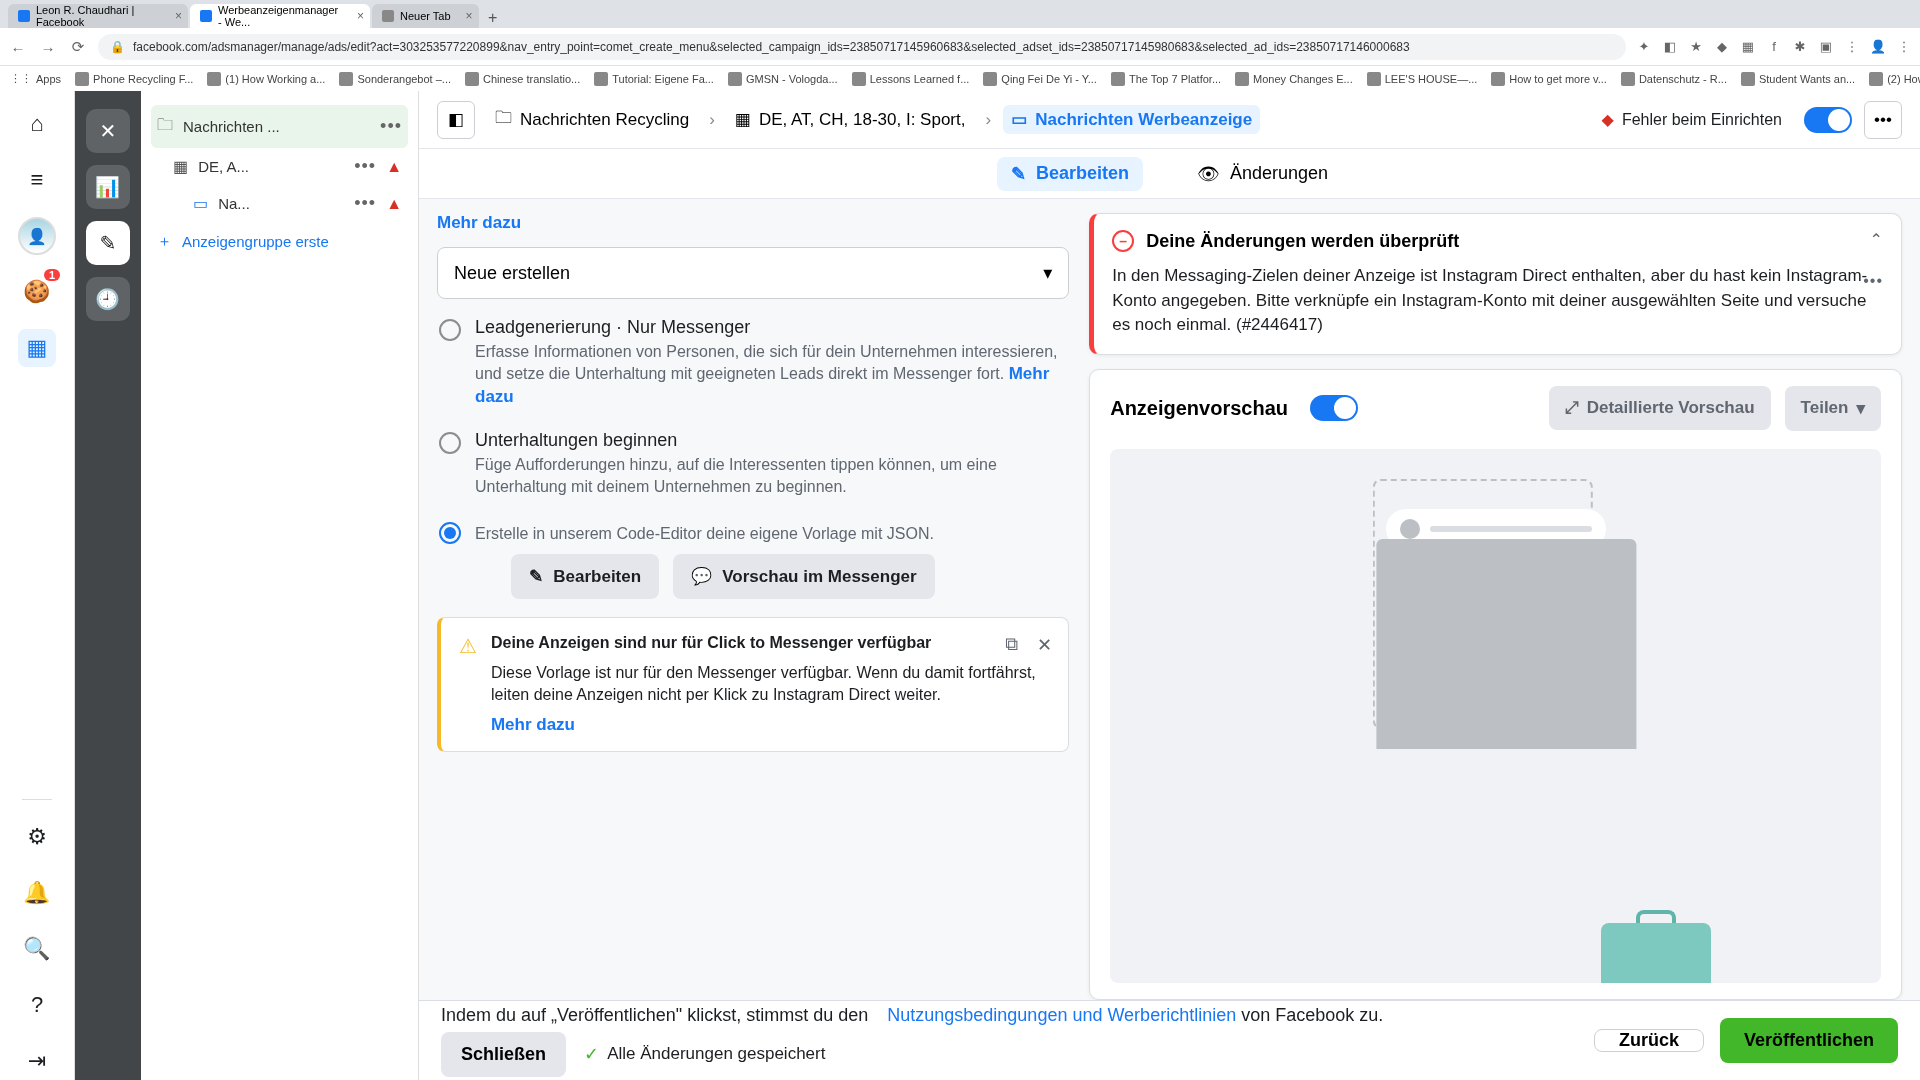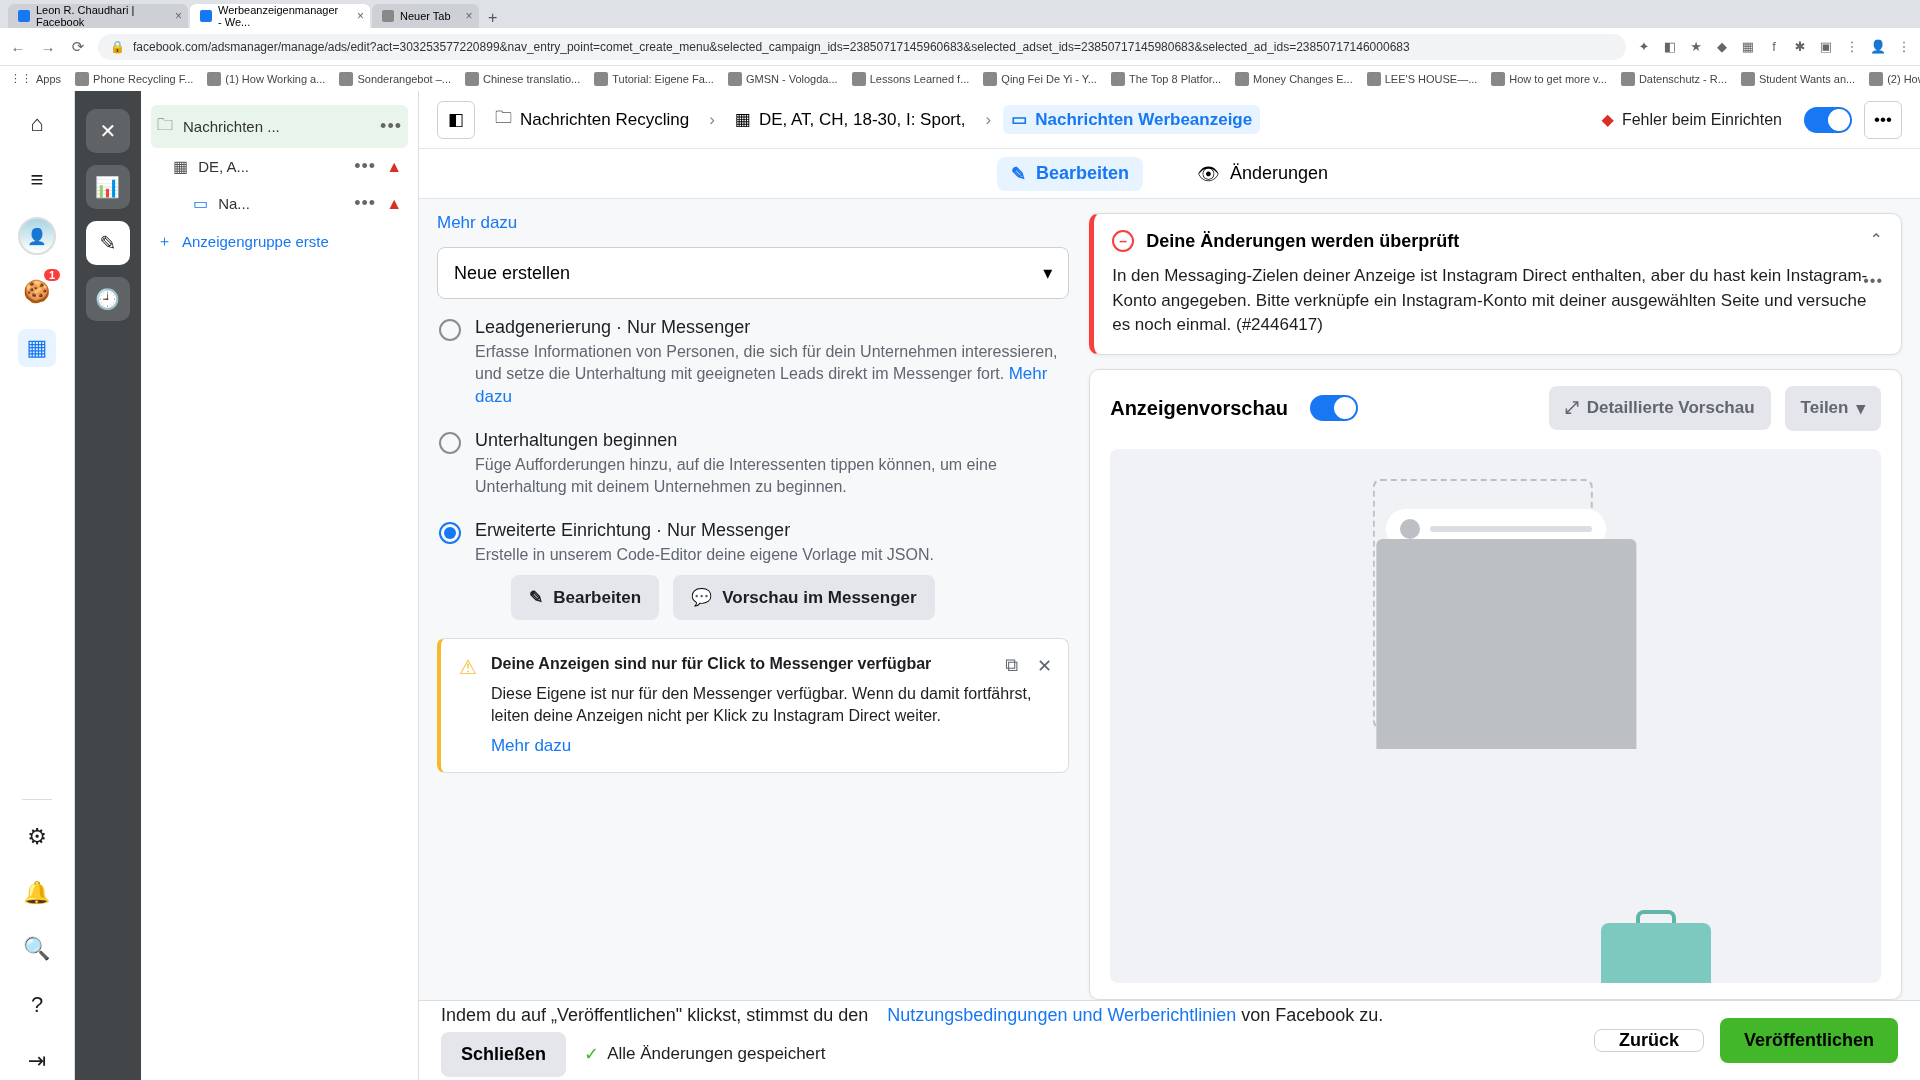--- a/index.html
+++ b/index.html
@@ -64,21 +64,21 @@
 
 .subbar { height: 50px; display: flex; align-items: center; justify-content: center; gap: 40px; background: #fff; border-bottom: 1px solid #e4e6eb; font-size: 18px; }
 .subbar .sb-item { display: flex; align-items: center; gap: 10px; padding: 6px 14px; border-radius: 8px; }
 .subbar .sb-item.active { background: #e7f3ff; color: #1877f2; font-weight: 600; }
 
 
 .content { flex: 1; display: flex; gap: 20px; padding: 14px 18px 0 18px; overflow: hidden; }
 .col-l { flex: 1.05; display: flex; flex-direction: column; gap: 14px; }
 .col-r { flex: 1.35; display: flex; flex-direction: column; gap: 14px; }
 
-.linklike { color: #1877f2; font-size: 17px; }
+.linklike { color: #1877f2; font-size: 17px; font-weight: bold; }
 .select-box { border: 1px solid #ccd0d5; border-radius: 8px; padding: 14px 16px; font-size: 18px; display: flex; justify-content: space-between; align-items: center; background: #fff; }
 
 .radio-group { display: flex; flex-direction: column; gap: 22px; padding: 4px 2px; }
 .radio-item { display: flex; gap: 14px; }
 .radio { width: 22px; height: 22px; border: 2px solid #8a8d91; border-radius: 50%; flex-shrink: 0; margin-top: 2px; position: relative; }
 .radio.checked { border-color: #1877f2; }
 .radio.checked::after { content: ""; position: absolute; inset: 3px; background: #1877f2; border-radius: 50%; }
 .radio-title { font-size: 18px; color: #1c1e21; }
 .radio-desc { font-size: 16px; color: #606770; line-height: 1.35; margin-top: 3px; }
 
@@ -199,21 +199,21 @@
   <span class="bookmark">
       <span class="bookmark-icon"></span>
       <span>Lessons Learned f...</span>
     </span>
   <span class="bookmark">
       <span class="bookmark-icon"></span>
       <span>Qing Fei De Yi - Y...</span>
     </span>
   <span class="bookmark">
       <span class="bookmark-icon"></span>
-      <span>The Top 8 Platfor...</span>
+      <span>The Top 7 Platfor...</span>
     </span>
   <span class="bookmark">
       <span class="bookmark-icon"></span>
       <span>Money Changes E...</span>
     </span>
   <span class="bookmark">
       <span class="bookmark-icon"></span>
       <span>LEE'S HOUSE—...</span>
     </span>
   <span class="bookmark">
@@ -341,41 +341,40 @@
           <div class="radio-item">
             <div class="radio"></div>
             <div>
               <div class="radio-title">Unterhaltungen beginnen</div>
               <div class="radio-desc">Füge Aufforderungen hinzu, auf die Interessenten tippen können, um eine Unterhaltung mit deinem Unternehmen zu beginnen.</div>
             </div>
           </div>
           <div class="radio-item">
             <div class="radio checked"></div>
             <div>
-              <div class="radio-title">Erweiterte Einrichtung · Nur Messenger</div>
               <div class="radio-desc">Erstelle in unserem Code-Editor deine eigene Vorlage mit JSON.</div>
               <div class="btn-row">
                 <div class="gray-btn">
                     <span>✎</span>
                     <span>Bearbeiten</span>
                   </div>
                 <div class="gray-btn">
                     <span>💬</span>
                     <span>Vorschau im Messenger</span>
                   </div>
               </div>
             </div>
           </div>
         </div>
 
         <div class="warning-card">
           <span class="wicon">⚠</span>
           <div style="flex:1">
             <div class="warning-title">Deine Anzeigen sind nur für Click to Messenger verfügbar</div>
-            <div class="warning-body">Diese Eigene ist nur für den Messenger verfügbar. Wenn du damit fortfährst, leiten deine Anzeigen nicht per Klick zu Instagram Direct weiter.</div>
+            <div class="warning-body">Diese Vorlage ist nur für den Messenger verfügbar. Wenn du damit fortfährst, leiten deine Anzeigen nicht per Klick zu Instagram Direct weiter.</div>
             <div class="linklike" style="margin-top:10px">Mehr dazu</div>
           </div>
           <span class="feedback">⧉</span>
           <span class="close">✕</span>
         </div>
       </div>
 
       <div class="col-r">
         <div class="error-card">
           <div class="error-head">

